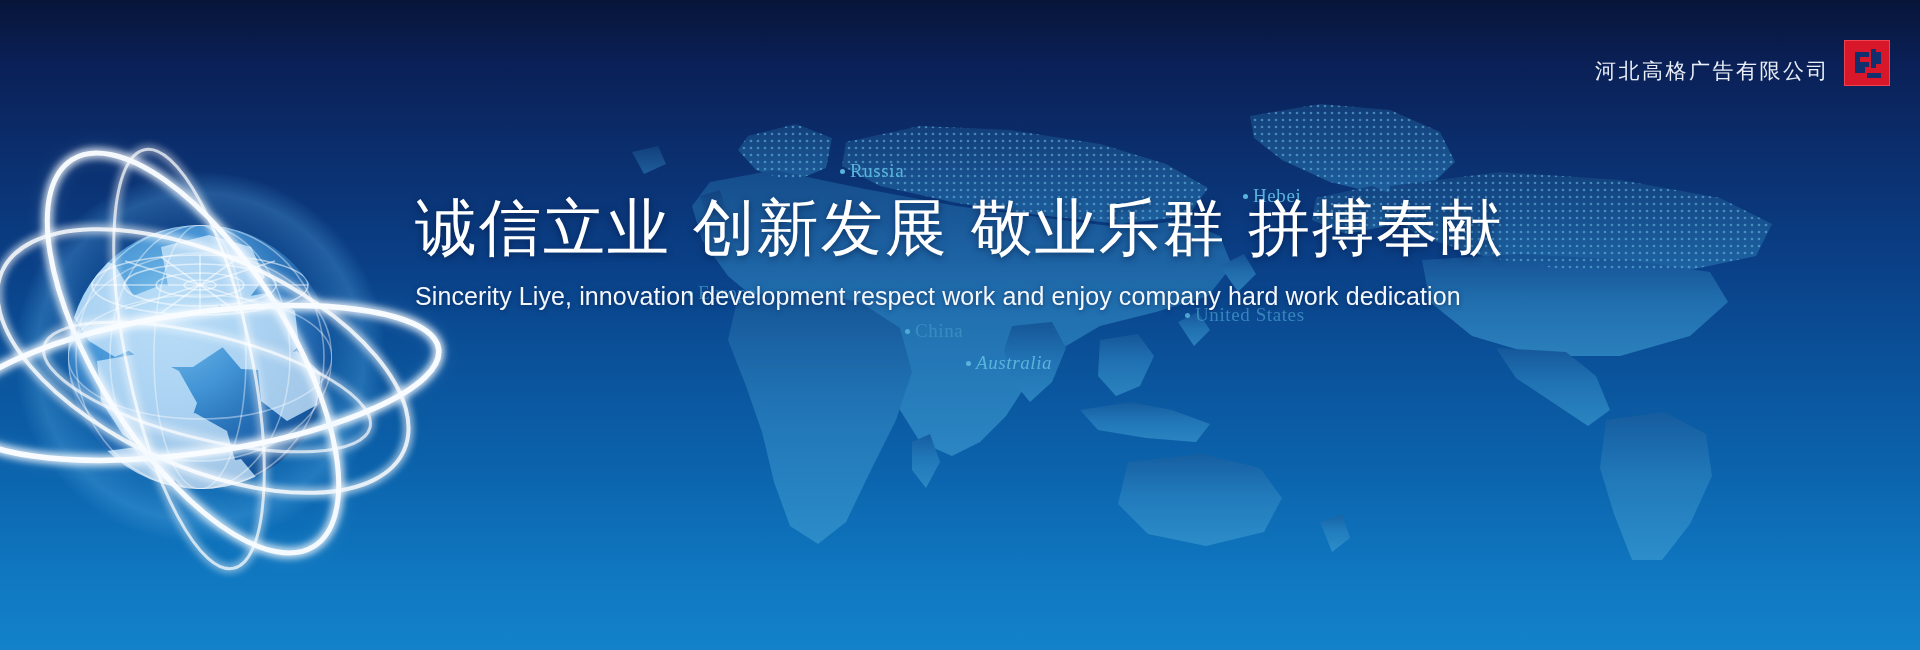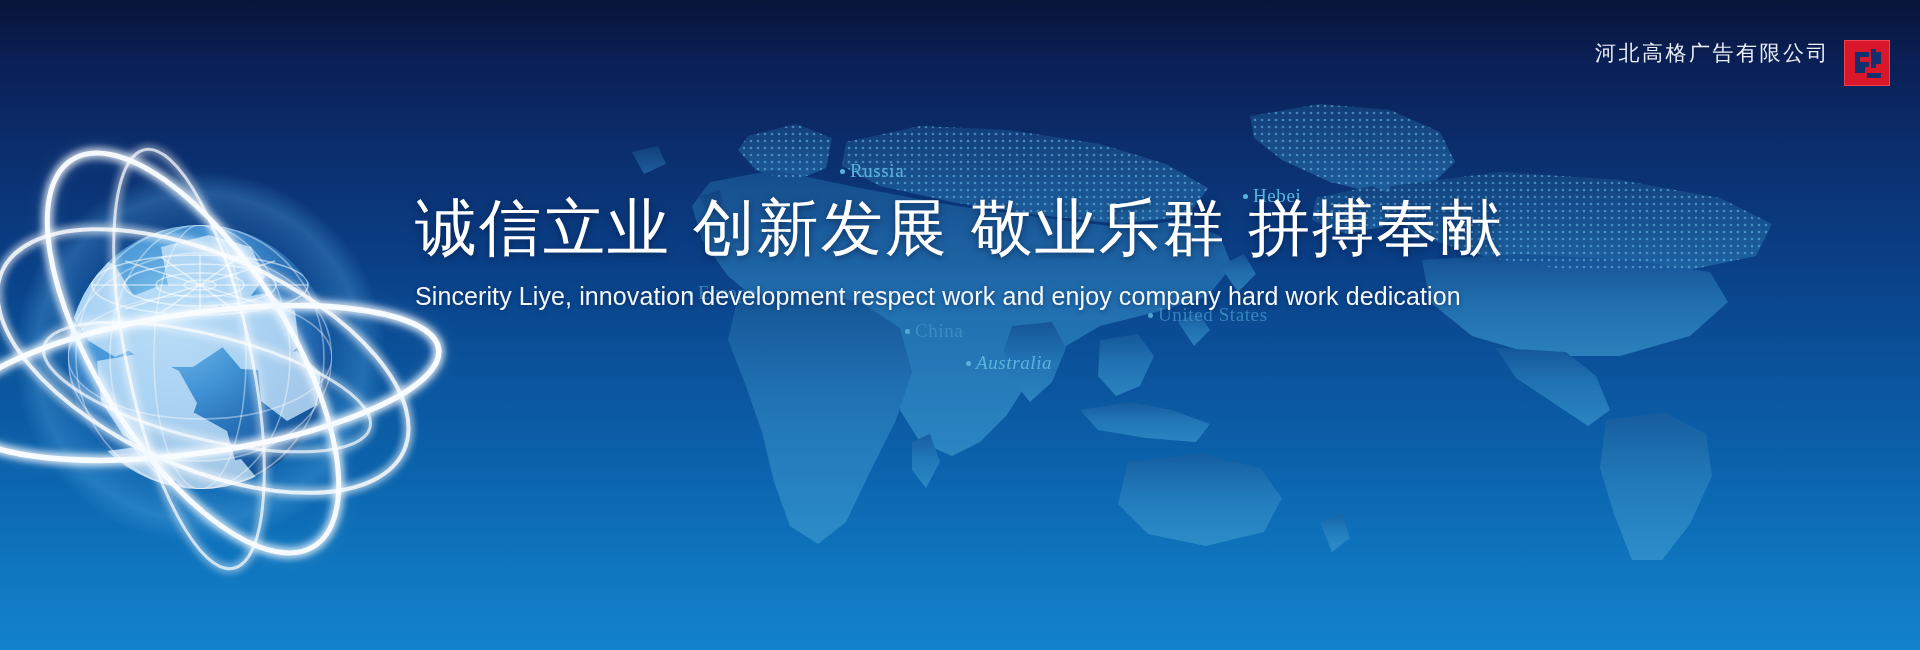--- a/index.html
+++ b/index.html
@@ -83,21 +83,21 @@
     pointer-events: none;
   }
   .globe-wrap svg { display: block; width: 100%; height: 100%; overflow: visible; }
 
   
   .company-block {
     position: absolute;
     right: 30px;
     top: 36px;
     display: flex;
-    align-items: flex-start;
+    align-items: flex-end;
     gap: 14px;
   }
   .company-names {
     text-align: right;
     padding-top: 2px;
   }
   .company-cn {
     color: #e9eef7;
     font-family: "DejaVu Sans", "Liberation Sans", sans-serif;
     font-size: 21px;
@@ -237,21 +237,21 @@
   </div>
 
   <div class="map-label dim" style="left:688px; top:270px;">
     <span class="dot"></span><span>Europe</span>
   </div>
 
   <div class="map-label dim" style="left:905px; top:308px;">
     <span class="dot"></span><span>China</span>
   </div>
 
-  <div class="map-label dim" style="left:1148px; top:292px;">
+  <div class="map-label dim" style="left:1185px; top:292px;">
     <span class="dot"></span><span>United States</span>
   </div>
 
   <div class="map-label" style="left:966px; top:352px;font-style:italic;">
     <span class="dot"></span><span>Australia</span>
   </div>
 
   <div class="globe-wrap">
     <svg viewBox="0 0 470 510" aria-hidden="true">
       <defs>

